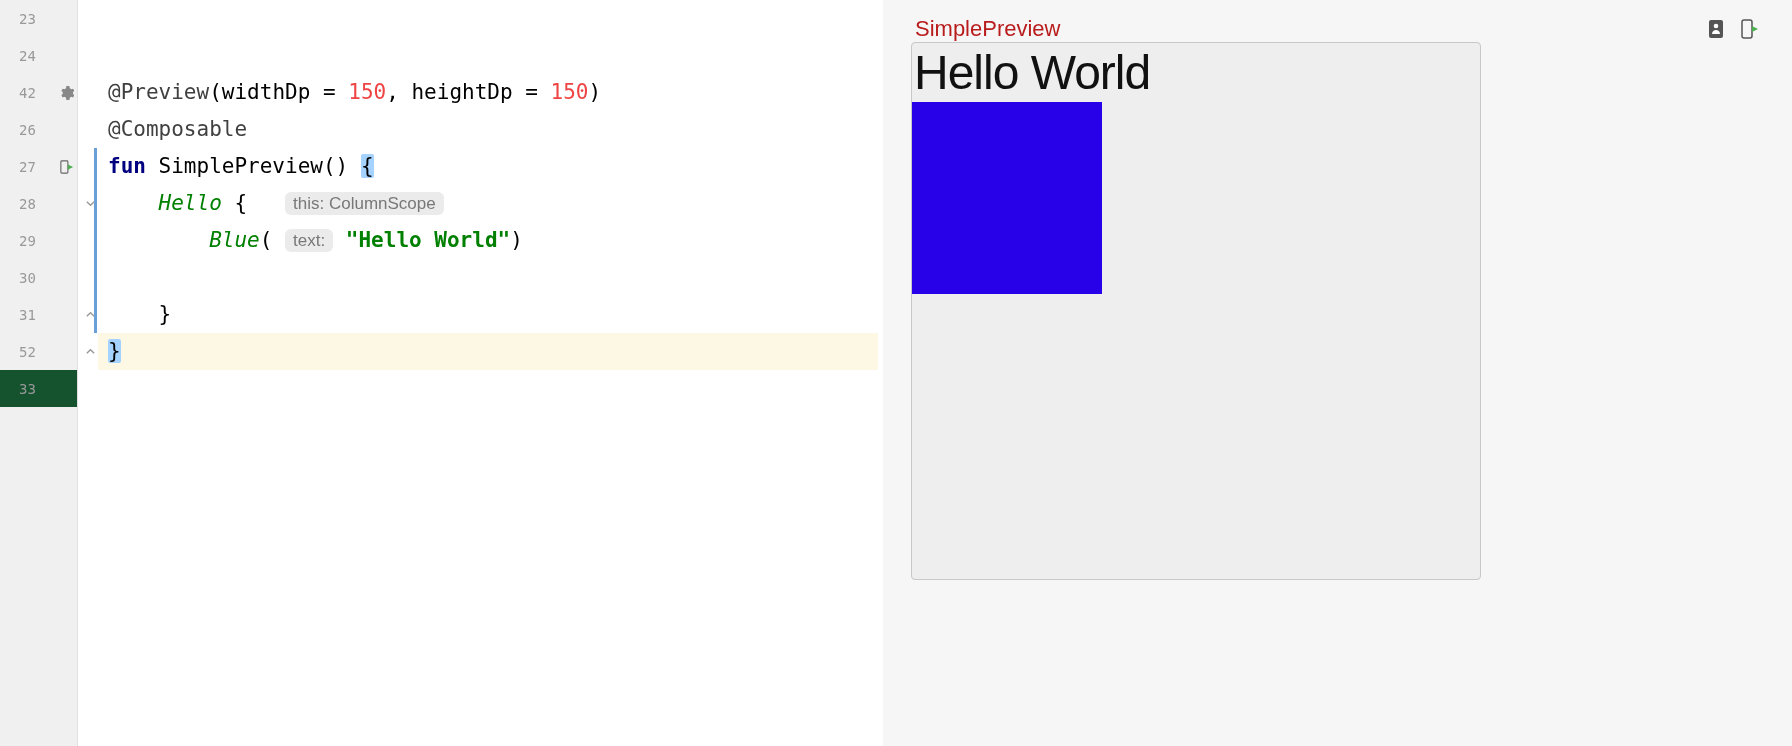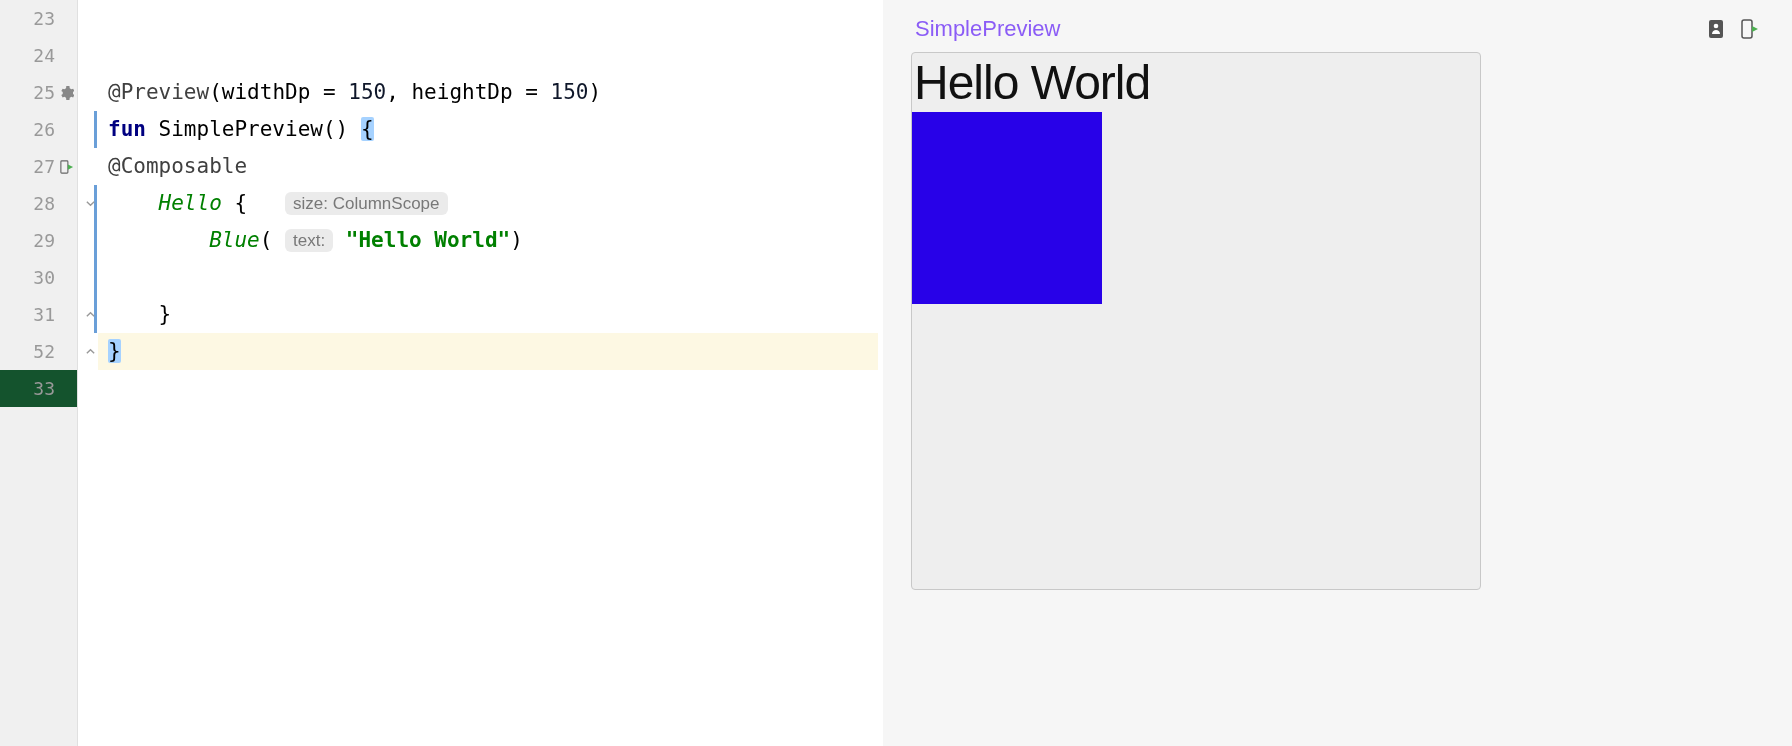--- a/index.html
+++ b/index.html
@@ -25,24 +25,24 @@
     }
     .icon-col {
       flex: 0 0 20px;
       background: #fff;
       position: relative;
     }
     .gutter-line {
       height: 37px;
       display: flex;
       align-items: center;
-      justify-content: flex-end;
+      justify-content: center;
       padding-right: 22px;
       color: #999;
-      font-size: 18px;
+      font-size: 14px;
       font-family: "Menlo", "Consolas", monospace;
       position: relative;
     }
     .gutter-line.active {
       background: #14532d;
     }
     .gutter-icon {
       position: absolute;
       right: 2px;
       top: 50%;
@@ -91,21 +91,21 @@
       bottom: 0;
       width: 3px;
       background: #6a9fd8;
     }
     .tok-anno { color: #404040; }
     .tok-kw { color: #000080; font-weight: bold; }
     .tok-fn { color: #000; }
     .tok-call-i { color: #008000; font-style: italic; }
     .tok-call { color: #000; }
     .tok-str { color: #008000; font-weight: bold; }
-    .tok-num { color: #0f172a; }
+    .tok-num { color: #ef4444; }
     .tok-prop-i { font-style: italic; color: #000; }
     .tok-member-b { color: #660e7a; font-weight: bold; font-style: italic; }
     .tok-class { color: #000; }
     .tok-dp { color: #660e7a; font-style: italic; }
     .highlight-brace { background: #a6d2ff; border-radius: 2px;}
     .hint {
       background: #ebebeb;
       color: #787878;
       font-size: 17px;
       padding: 2px 8px;
@@ -126,23 +126,22 @@
     .preview-pane {
       flex: 1;
       background: #f6f6f6;
       padding: 16px 28px;
       position: relative;
     }
     .preview-header {
       display: flex;
       align-items: center;
       justify-content: space-between;
-      color: #8b5cf6;
+      color: #b91c1c;
       font-size: 22px;
-      margin-bottom: 10px;
       padding: 0 4px;
     }
     .preview-actions {
       display: flex;
       gap: 14px;
     }
     .preview-action-btn {
       width: 20px;
       height: 22px;
       cursor: pointer;
@@ -180,21 +179,21 @@
 <div class="editor-pane">
 
   <div class="gutter">
     <div class="gutter-line">
         <span>23</span>
       </div>
     <div class="gutter-line">
         <span>24</span>
       </div>
     <div class="gutter-line">
-      <span>25</span>
+      <span>42</span>
       <span class="gutter-icon gear-icon">
         <svg viewBox="0 0 16 16" width="14" height="14">
             <path d="M8 5a3 3 0 100 6 3 3 0 000-6zm6.9 3c0-.4 0-.8-.1-1.1l1.7-1.3-1.5-2.6-2 .7c-.6-.5-1.2-.8-1.9-1.1L10.8 0H7.2l-.3 2.6c-.7.2-1.4.6-1.9 1.1l-2-.7L1.5 5.6l1.7 1.3c-.1.4-.1.7-.1 1.1s0 .8.1 1.1L1.5 10.4l1.5 2.6 2-.7c.6.5 1.2.8 1.9 1.1l.3 2.6h3.6l.3-2.6c.7-.2 1.4-.6 1.9-1.1l2 .7 1.5-2.6-1.7-1.3c.1-.4.1-.7.1-1.1z"></path>
           </svg>
       </span>
     </div>
     <div class="gutter-line">
         <span>26</span>
       </div>
     <div class="gutter-line">
@@ -225,25 +224,25 @@
         <span>33</span>
       </div>
   </div>
 
   <div class="icon-col"></div>
 
   <div class="code-area">
     <div class="code-line"></div>
     <div class="code-line"></div>
     <div class="code-line"><span class="tok-anno">@Preview</span>(<span>widthDp = </span><span class="tok-num">150</span><span>, heightDp = </span><span class="tok-num">150</span>)</div>
+    <div class="code-line"><span class="tok-anno">@Composable</span></div>
     <div class="code-line"><span class="blue-bar"></span><span class="tok-kw">fun</span><span class="tok-fn"> SimplePreview() </span><span class="highlight-brace">{</span></div>
-    <div class="code-line"><span class="tok-anno">@Composable</span></div>
     <div class="code-line"><span class="blue-bar"></span><span class="fold-marker"><svg viewBox="0 0 12 12">
             <path d="M2 4l4 4 4-4" fill="none" stroke="#999" stroke-width="1.5"></path>
-          </svg></span>    <span class="tok-call-i">Hello</span><span> {</span>   <span class="hint">size: ColumnScope</span></div>
+          </svg></span>    <span class="tok-call-i">Hello</span><span> {</span>   <span class="hint">this: ColumnScope</span></div>
     <div class="code-line"><span class="blue-bar"></span>        <span class="tok-call-i">Blue</span>( <span class="hint">text:</span> <span class="tok-str">"Hello World"</span>)</div>
     <div class="code-line"><span class="blue-bar"></span></div>
     <div class="code-line"><span class="blue-bar"></span><span class="fold-marker"><svg viewBox="0 0 12 12">
             <path d="M2 8l4-4 4 4" fill="none" stroke="#999" stroke-width="1.5"></path>
           </svg></span>    <span>}</span></div>
     <div class="code-line active-line"><span class="fold-marker"><svg viewBox="0 0 12 12">
             <path d="M2 8l4-4 4 4" fill="none" stroke="#999" stroke-width="1.5"></path>
           </svg></span><span class="highlight-brace">}</span></div>
   </div>
 </div>

